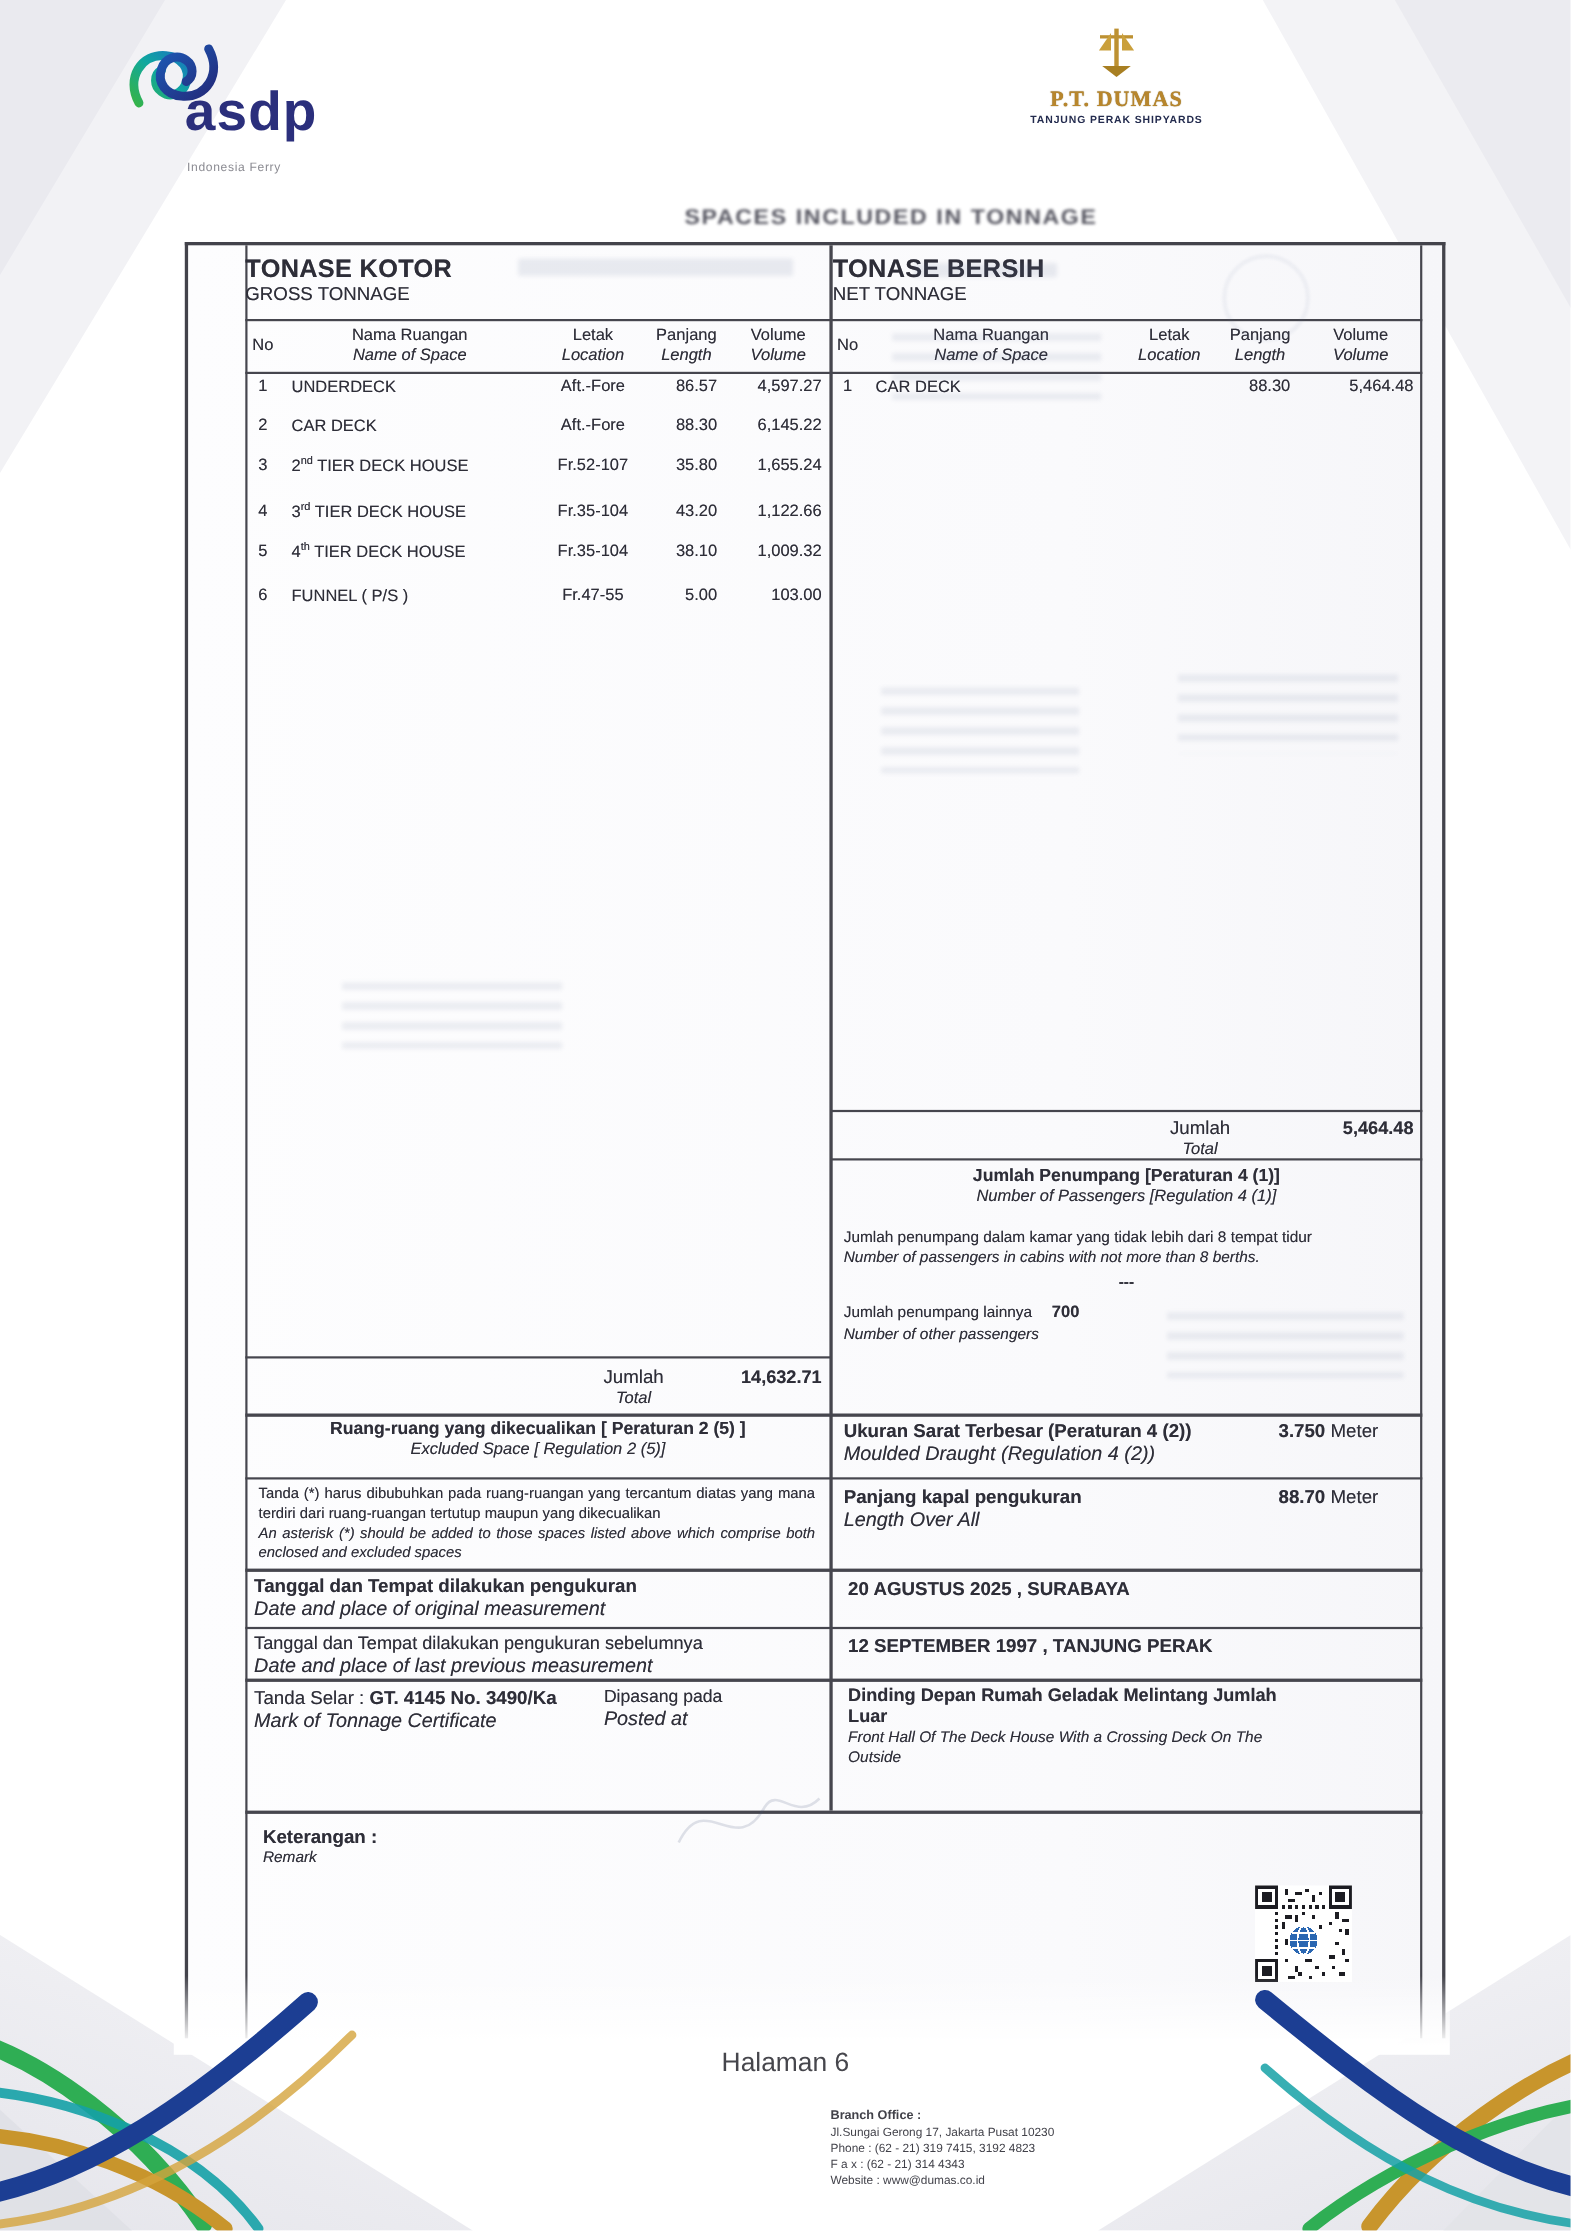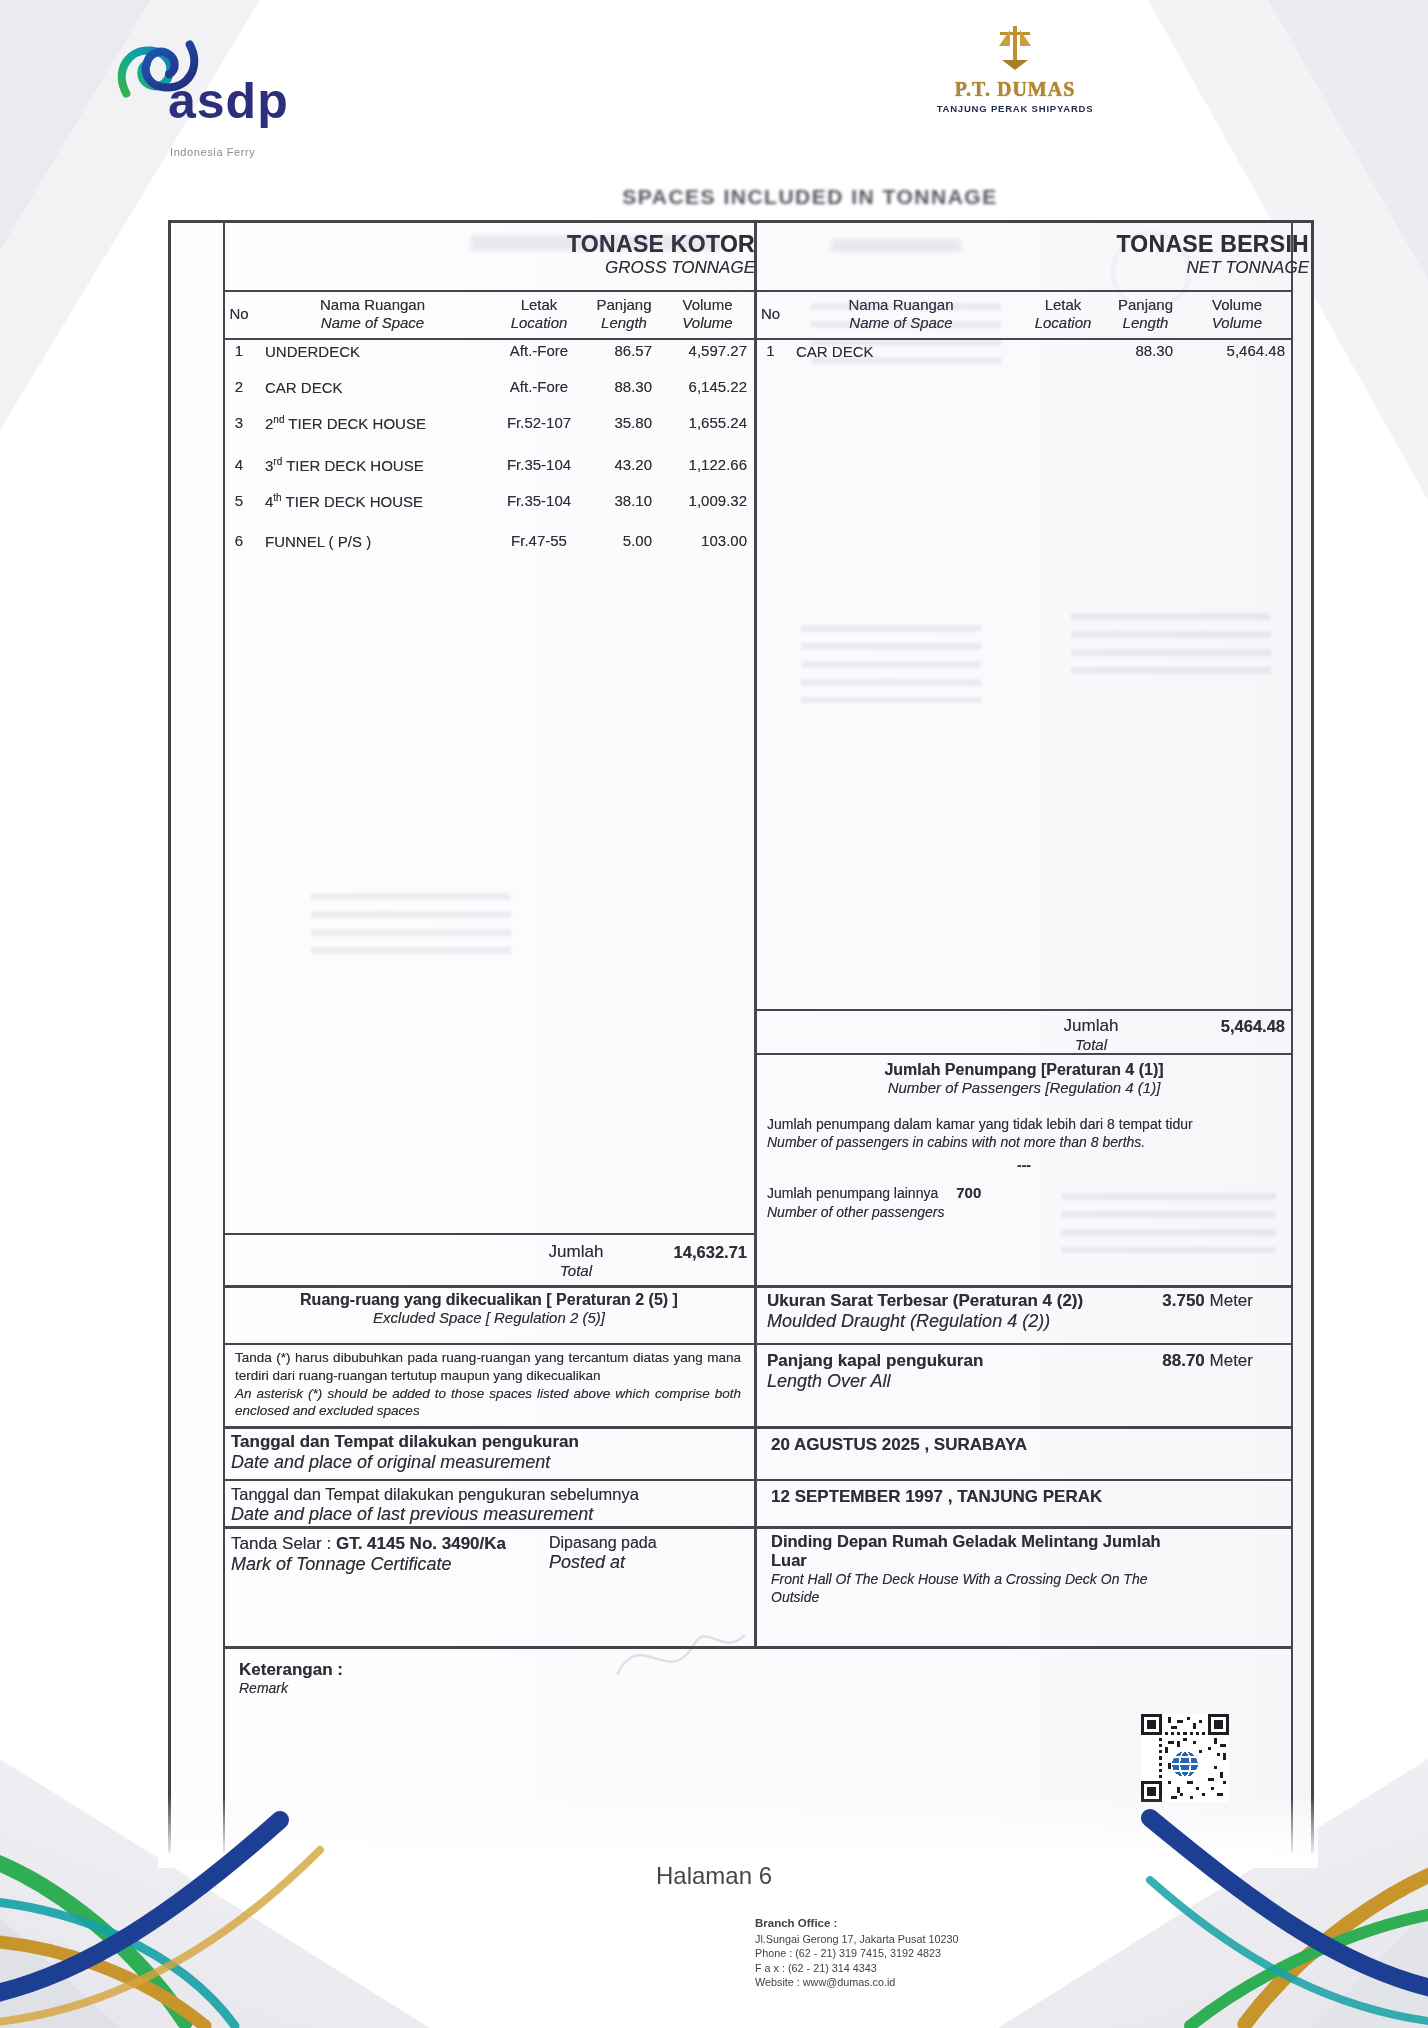--- a/index.html
+++ b/index.html
@@ -26,23 +26,23 @@
   .dumas-tag{font-size:9.5px;font-weight:bold;color:#232b4e;letter-spacing:.8px;margin-top:2px}
   
   .banner{position:absolute;left:530px;top:186px;width:560px;text-align:center;font-size:21px;font-weight:bold;
           letter-spacing:1.5px;color:#2f2f3c;filter:blur(1.6px);opacity:.82;transform:scaleY(.92)}
   
   .cert{position:absolute;left:168px;top:220px;width:1140px;height:1630px;
         border:3px solid #43434b;border-bottom:none;
         background:linear-gradient(90deg,#fdfdfe,#fafafc 70%,#f6f6f9);
         text-shadow:0 0 .5px rgba(46,46,60,.55)}
   .hl,.vl{position:absolute;background:#46464e}
-  .tblock{position:absolute;text-align:right}
+  .tblock{position:absolute;text-align:left}
   .t-title{font-size:23px;font-weight:bold;letter-spacing:.3px}
-  .t-sub{font-size:17px;font-style:italic}
+  .t-sub{font-size:17px;}
   .hcell{position:absolute;top:67px;height:48px;display:flex;flex-direction:column;justify-content:center;
          text-align:center;font-size:15px;line-height:1.22}
   .hcell .en{font-style:italic}
   .cell{position:absolute;font-size:15px;white-space:nowrap}
   .ctr{text-align:center}
   .num{text-align:right}
   sup{font-size:10px}
   .totlabel{position:absolute;text-align:center;font-size:17px;line-height:1.25}
   .totlabel .en{font-style:italic;font-size:15px}
   .totval{position:absolute;text-align:right;font-weight:bold;font-size:16.5px}

